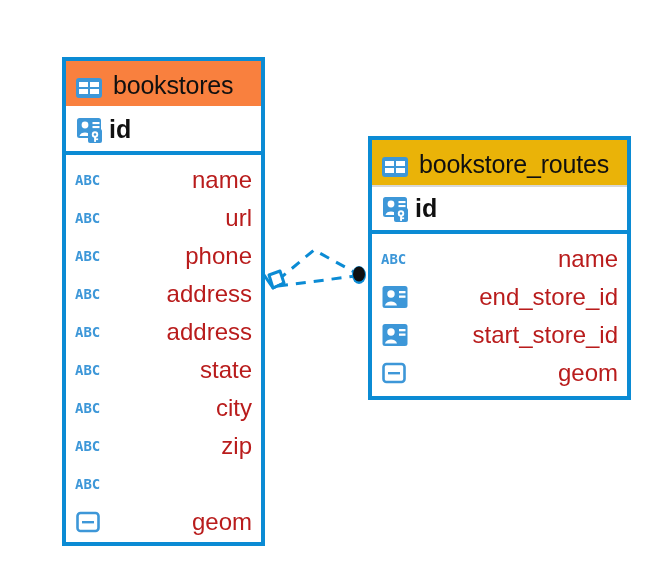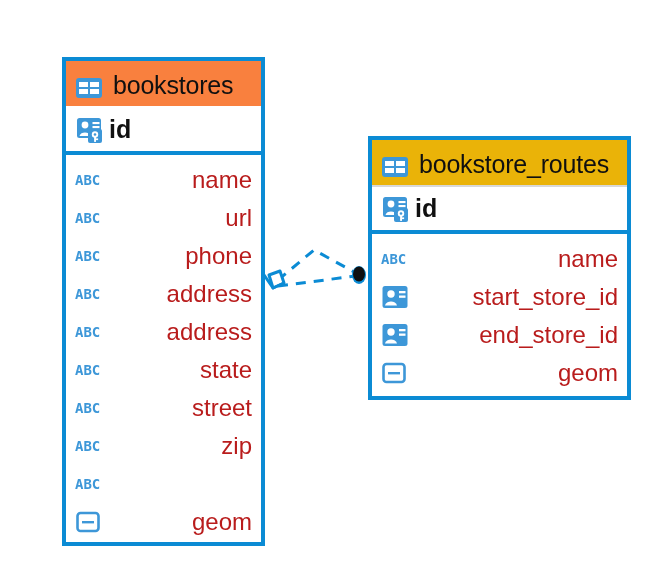--- a/index.html
+++ b/index.html
@@ -216,21 +216,21 @@
         <svg class="icon icon-abc" viewBox="0 0 28 17">
           <text class="abc-text" x="0" y="13">ABC</text>
         </svg>
         <span class="field-label">state</span>
       </div>
 
       <div class="field-row">
         <svg class="icon icon-abc" viewBox="0 0 28 17">
           <text class="abc-text" x="0" y="13">ABC</text>
         </svg>
-        <span class="field-label">street</span>
+        <span class="field-label">city</span>
       </div>
 
       <div class="field-row">
         <svg class="icon icon-abc" viewBox="0 0 28 17">
           <text class="abc-text" x="0" y="13">ABC</text>
         </svg>
         <span class="field-label">zip</span>
       </div>
 
       <div class="field-row">
@@ -289,32 +289,32 @@
       </div>
 
       <div class="field-row">
         <svg class="icon icon-fk" viewBox="0 0 28 28">
           <rect x="1.5" y="3" width="25" height="22" rx="2.5" fill="#3d97d8"></rect>
           <circle cx="10" cy="11" r="3.7" fill="#ffffff"></circle>
           <path d="M 4 22.5 C 5 17.3 15 17.3 16 22.5 Z" fill="#ffffff"></path>
           <rect x="18" y="8" width="6.5" height="2.3" fill="#ffffff"></rect>
           <rect x="18" y="12.5" width="6.5" height="2.3" fill="#ffffff"></rect>
         </svg>
-        <span class="field-label">start_store_id</span>
+        <span class="field-label">end_store_id</span>
       </div>
 
       <div class="field-row">
         <svg class="icon icon-fk" viewBox="0 0 28 28">
           <rect x="1.5" y="3" width="25" height="22" rx="2.5" fill="#3d97d8"></rect>
           <circle cx="10" cy="11" r="3.7" fill="#ffffff"></circle>
           <path d="M 4 22.5 C 5 17.3 15 17.3 16 22.5 Z" fill="#ffffff"></path>
           <rect x="18" y="8" width="6.5" height="2.3" fill="#ffffff"></rect>
           <rect x="18" y="12.5" width="6.5" height="2.3" fill="#ffffff"></rect>
         </svg>
-        <span class="field-label">end_store_id</span>
+        <span class="field-label">start_store_id</span>
       </div>
 
       <div class="field-row">
         <svg class="icon icon-geom" viewBox="0 0 26 26">
           <rect x="2.5" y="4" width="21" height="18" rx="3" fill="none" stroke="#3d97d8" stroke-width="2.6"></rect>
           <rect x="7" y="12" width="12" height="2.4" fill="#3d97d8"></rect>
         </svg>
         <span class="field-label">geom</span>
       </div>
 

